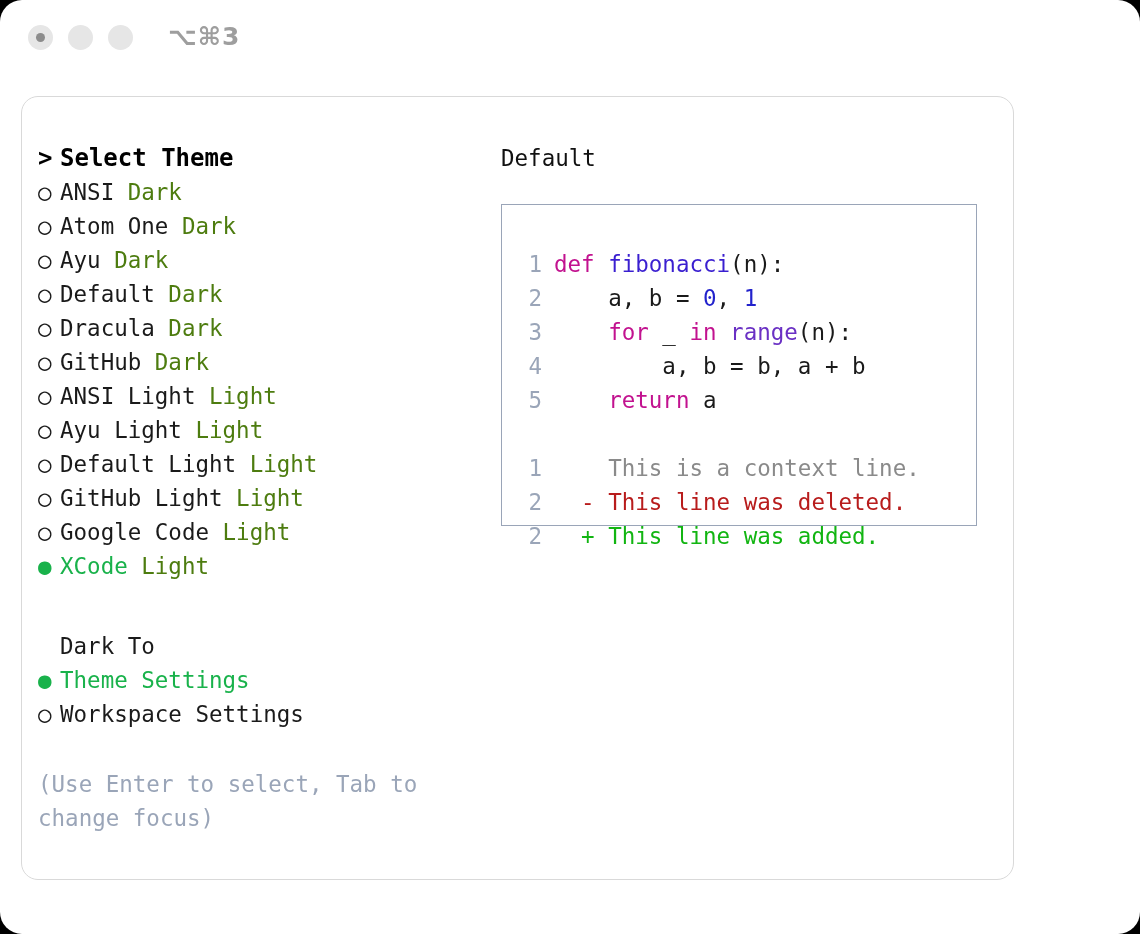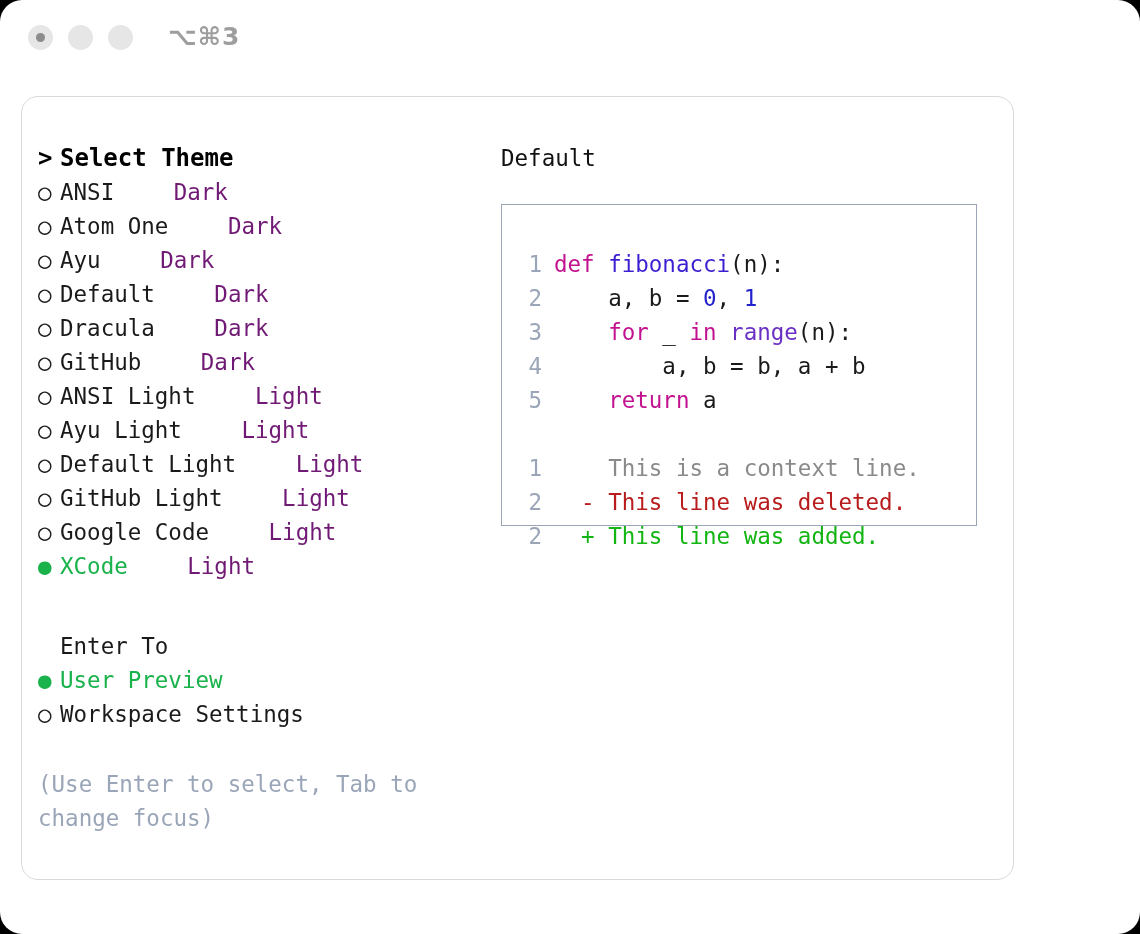--- a/index.html
+++ b/index.html
@@ -102,21 +102,21 @@
     width: 22px;
     text-align: left;
   }
   .row.header-row {
     font-weight: bold;
     font-size: 24px;
     color: #000000;
   }
   .row.header-row .marker { font-weight: bold; }
   .row .name { color: #1a1a1a; }
-  .row .suffix { color: #701a75; margin-left: 46px; }
+  .row .suffix { color: #4d7c0f; }
   .row.selected .marker { color: #19b24b; }
   .row.selected .name { color: #19b24b; }
 
   .section-gap { height: 46px; }
   .sub-header {
     height: 34px;
     line-height: 34px;
     font-size: 22.5px;
     color: #1a1a1a;
     padding-left: 22px;
@@ -203,24 +203,24 @@
           <div class="row"><span class="marker">○</span><span class="name">ANSI Light</span><span class="suffix"> Light</span></div>
           <div class="row"><span class="marker">○</span><span class="name">Ayu Light</span><span class="suffix"> Light</span></div>
           <div class="row"><span class="marker">○</span><span class="name">Default Light</span><span class="suffix"> Light</span></div>
           <div class="row"><span class="marker">○</span><span class="name">GitHub Light</span><span class="suffix"> Light</span></div>
           <div class="row"><span class="marker">○</span><span class="name">Google Code</span><span class="suffix"> Light</span></div>
           <div class="row selected"><span class="marker">●</span><span class="name">XCode</span><span class="suffix"> Light</span></div>
         </div>
 
       <div class="section-gap"></div>
 
-      <div class="sub-header">Enter To</div>
+      <div class="sub-header">Dark To</div>
 
       <div id="apply-list">
-          <div class="row selected"><span class="marker">●</span><span class="name">User Preview</span></div>
+          <div class="row selected"><span class="marker">●</span><span class="name">Theme Settings</span></div>
           <div class="row"><span class="marker">○</span><span class="name">Workspace Settings</span></div>
         </div>
 
       <div class="hint">(Use Enter to select, Tab to change focus)</div>
     </div>
 
     <div class="col-right">
       <div class="preview-title">Default</div>
       <div class="preview-box">
         <div class="code" id="code-block"><span class="cl"><span class="ln">1</span><span class="kw">def </span><span class="fn">fibonacci</span><span class="pl">(n):</span></span><span class="cl"><span class="ln">2</span><span class="pl">    a, b = </span><span class="num">0</span><span class="pl">, </span><span class="num">1</span></span><span class="cl"><span class="ln">3</span><span class="pl">    </span><span class="kw">for</span><span class="pl"> _ </span><span class="kw">in</span><span class="pl"> </span><span class="bi">range</span><span class="pl">(n):</span></span><span class="cl"><span class="ln">4</span><span class="pl">        a, b = b, a + b</span></span><span class="cl"><span class="ln">5</span><span class="pl">    </span><span class="kw">return</span><span class="pl"> a</span></span><span class="blank"></span><span class="cl"><span class="ln">1</span><span class="ctx">    This is a context line.</span></span><span class="cl"><span class="ln">2</span><span class="del">  - This line was deleted.</span></span><span class="cl"><span class="ln">2</span><span class="add">  + This line was added.</span></span></div>

